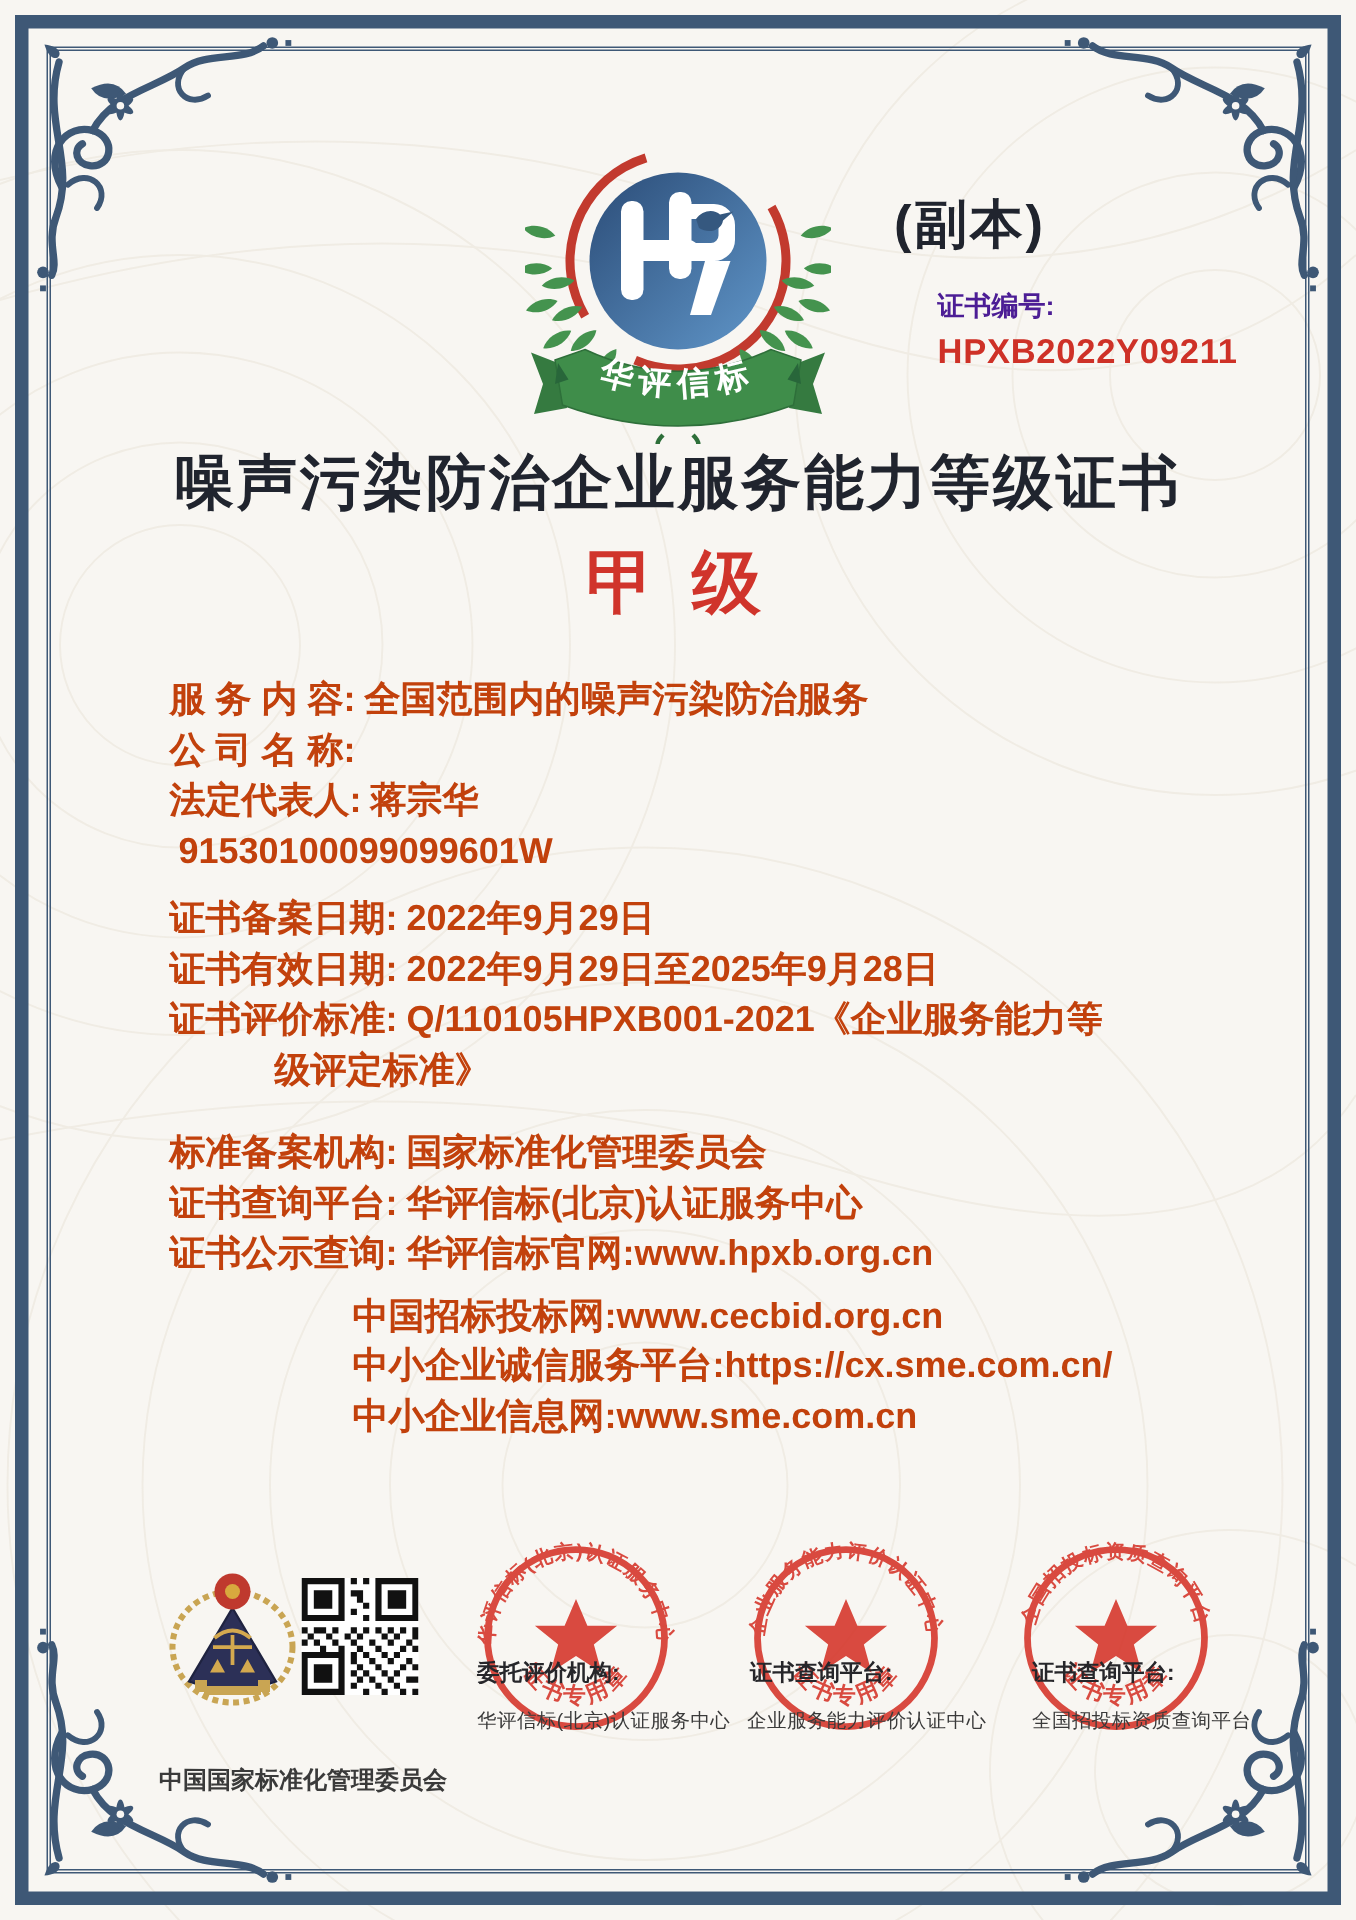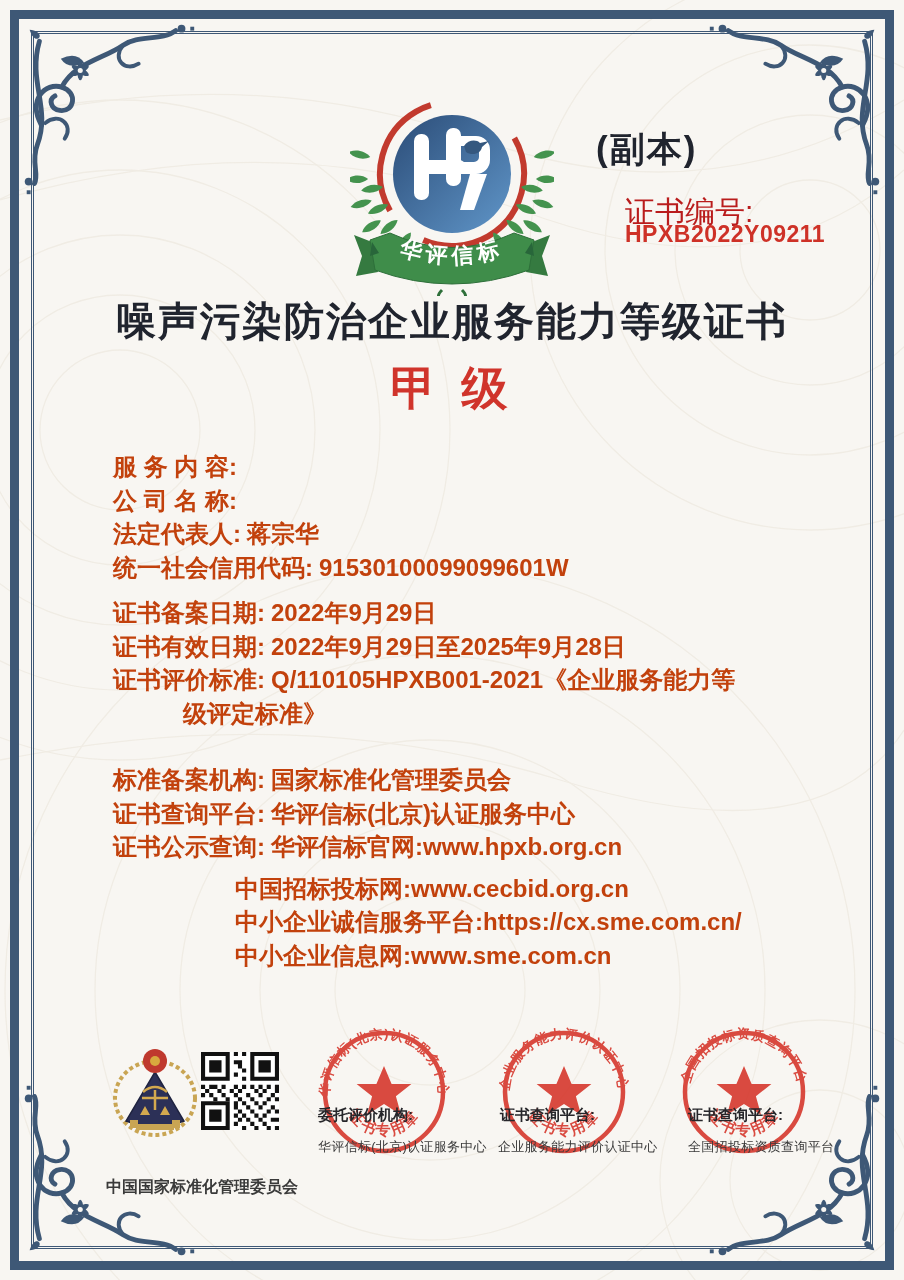--- a/index.html
+++ b/index.html
@@ -10,37 +10,37 @@
   
   .frame-outer{position:absolute;inset:10px;border:9px solid #3e5876;pointer-events:none;}
   .frame-inner{position:absolute;inset:31px;border:3px double #3e5876;pointer-events:none;}
   .corner{position:absolute;width:185px;height:185px;pointer-events:none;}
   .corner.tl{left:16px;top:16px;}
   .corner.tr{right:16px;top:16px;transform:scaleX(-1);}
   .corner.bl{left:16px;bottom:16px;transform:scaleY(-1);}
   .corner.br{right:16px;bottom:16px;transform:scale(-1,-1);}
   
   .copy-label{left:596px;top:126px;font-size:35px;font-weight:bold;color:#20242e;letter-spacing:2px;}
-  .certno-label{left:625px;top:192px;font-size:30px;font-weight:normal;color:#b91c1c;}
+  .certno-label{left:625px;top:192px;font-size:18px;font-weight:bold;color:#4c1d95;}
   .certno-value{left:625px;top:221px;font-size:23px;font-weight:bold;color:#ce3127;letter-spacing:.5px;}
   .logo{left:350px;top:84px;width:204px;height:212px;}
   
   .title{left:0;top:294px;width:100%;text-align:center;font-size:40px;font-weight:800;
          color:#20242e;letter-spacing:2px;}
   .grade{left:0;top:358px;width:100%;text-align:center;font-size:46px;font-weight:800;
          color:#d0342b;letter-spacing:6px;}
   
   .content{position:absolute;left:113px;top:450px;width:700px;color:#c2410c;}
   .row{display:flex;line-height:33.5px;font-size:24px;font-weight:bold;white-space:nowrap;}
   .row .lbl{flex:none;}
   .row .val{margin-left:6px;}
   .cont{padding-left:70px;}
   .cont2{padding-left:122px;}
   .blk2{margin-top:12px;}
-  .blk3{margin-top:33px;}
+  .blk3{margin-top:22px;}
   .blkq{margin-top:8px;}
   
   .sac-emblem{left:112px;top:1046px;width:86px;height:92px;}
   .qr{left:201px;top:1052px;width:78px;height:78px;background:#fff;}
   .sac-caption{left:100px;top:1136px;width:204px;text-align:center;font-size:16px;
                font-weight:bold;color:#3a3a3a;margin-top:41px;}
   .seal{width:132px;height:132px;opacity:.9;}
   .seal1{left:318px;top:1026px;}
   .seal2{left:498px;top:1026px;}
   .seal3{left:678px;top:1026px;}
@@ -181,30 +181,30 @@
   <div class="abs certno-label">证书编号:</div>
   <div class="abs certno-value">HPXB2022Y09211</div>
 
   <div class="abs grade">甲 级</div>
   <div class="abs title">噪声污染防治企业服务能力等级证书</div>
 
   <div class="content">
     <div>
       <div class="row">
           <span class="lbl">服 务 内 容:</span>
+          <span class="val">全国范围内的噪声污染防治服务</span>
         </div>
       <div class="row">
           <span class="lbl">公 司 名 称:</span>
         </div>
       <div class="row">
           <span class="lbl">法定代表人:</span>
           <span class="val">蒋宗华</span>
         </div>
       <div class="row">
-          <span class="lbl">统一社会信用代码:</span>
           <span class="val">91530100099099601W</span>
         </div>
     </div>
     <div class="blk2">
       <div class="row">
           <span class="lbl">证书备案日期:</span>
           <span class="val">2022年9月29日</span>
         </div>
       <div class="row">
           <span class="lbl">证书有效日期:</span>

